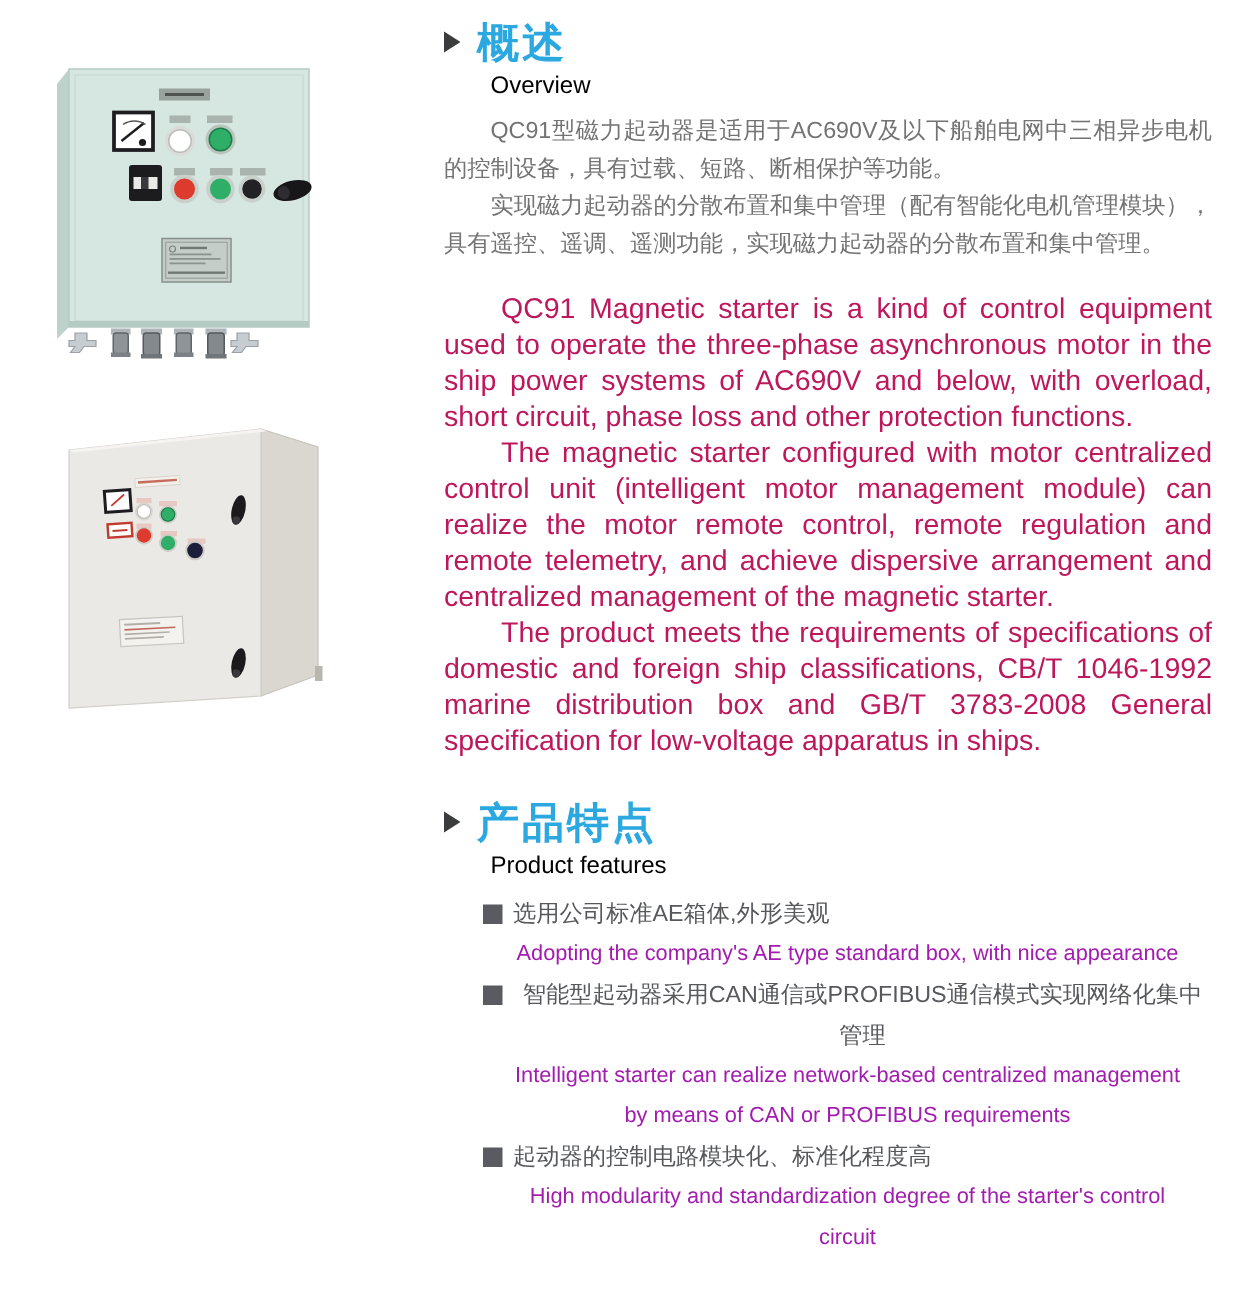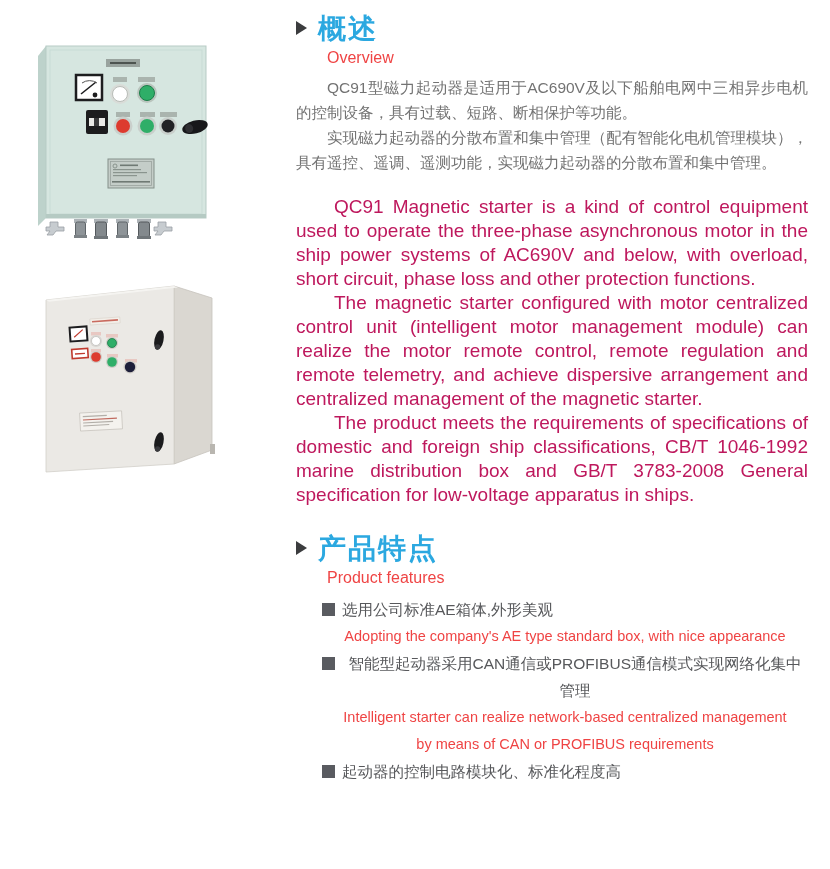--- a/index.html
+++ b/index.html
@@ -44,21 +44,21 @@
   }
   .title-zh {
     font-size: 28px;
     font-weight: bold;
     color: #2ba8e0;
     letter-spacing: 2px;
     line-height: 34px;
   }
   .title-en {
     font-size: 16px;
-    color: #ef4444;
+    color: #000000;
     line-height: 20px;
     margin: 2px 0 0 31px;
   }
 
   .zh-block { margin-top: 7px; }
   .para-zh {
     margin: 0;
     font-size: 15.5px;
     line-height: 25px;
     color: #737373;
@@ -90,21 +90,21 @@
     flex: none;
     width: 13px; height: 13px;
     background: #595b60;
     margin: 7px 7px 0 0;
   }
   .feature-en {
     margin-left: 46px;
     margin-right: 20px;
     font-size: 14.5px;
     line-height: 27px;
-    color: #ef4444;
+    color: #a21caf;
   }
 </style>
 </head>
 <body>
 
 <div class="page">
 
   <div class="figures">
 
     <svg class="fig1" width="182" height="210" viewBox="0 0 182 210">
@@ -322,17 +322,18 @@
           <span>智能型起动器采用CAN通信或PROFIBUS通信模式实现网络化集中管理</span>
         </div>
         <div class="feature-en">Intelligent starter can realize network-based centralized management by means of CAN or PROFIBUS requirements</div>
       </div>
 
       <div class="feature">
         <div class="feature-zh-row">
           <span class="bullet-square"></span>
           <span>起动器的控制电路模块化、标准化程度高</span>
         </div>
+        <div class="feature-en">High modularity and standardization degree of the starter's control circuit</div>
       </div>
 
     </div>
   </div>
 </div>
 
 </body></html>

